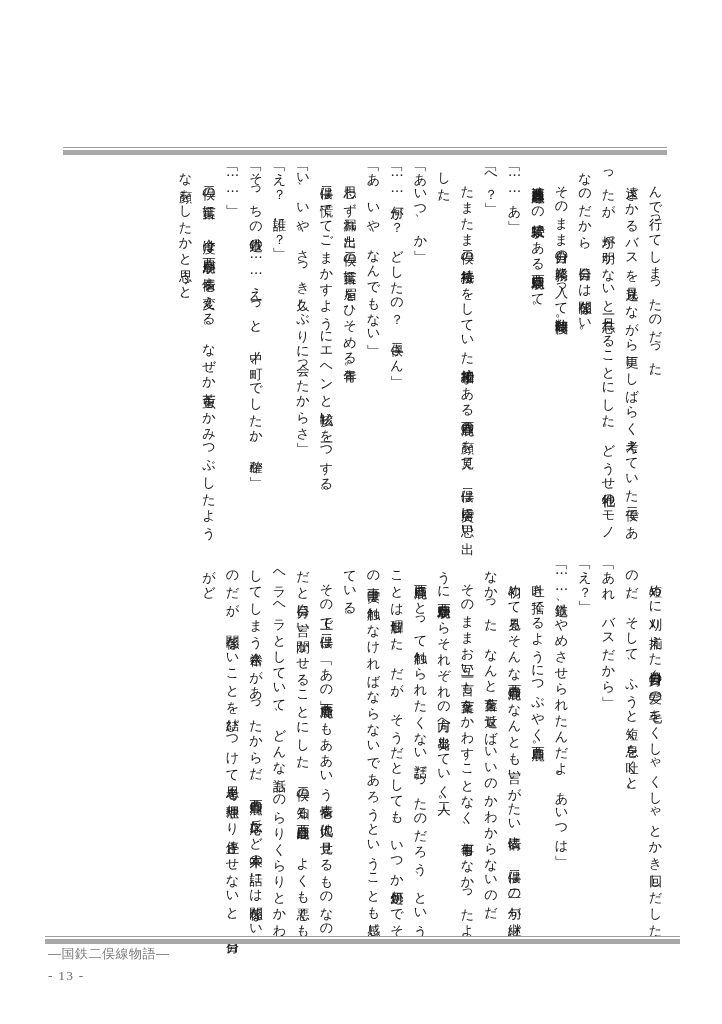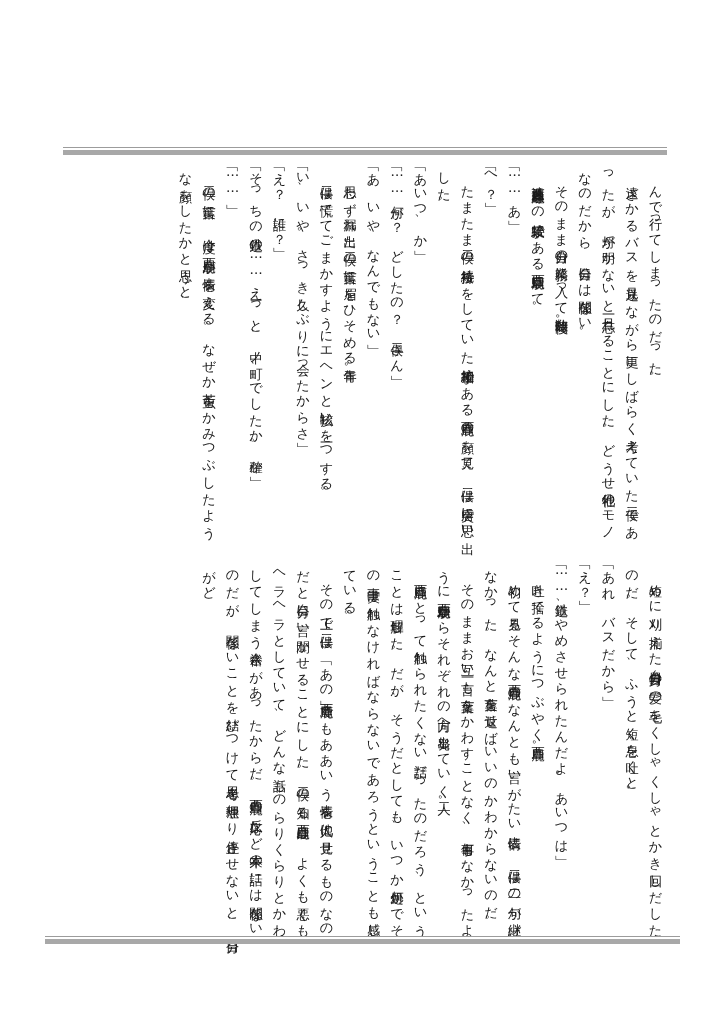--- a/index.html
+++ b/index.html
@@ -148,14 +148,18 @@
       <p class="indent">西鹿島にとって触れられたくない話だったのだろう、ということは理解した。だが、そうだとしても、いつか何処かでその事実は触れなければならないであろうということも感じている。</p>
       <p class="indent">その上で二俣は、「あの」西鹿島でもああいう表情を他人に見せるものなのだと自分に言い聞かせることにした。二俣の知る西鹿島は、よくも悪くもヘラヘラとしていて、どんな話ものらりくらりとかわしてしまう余裕さがあったからだ。西鹿島の反応など本来の話には関係ないのだが、関係ないことを結びつけて思考を無理やり停止させないと、自分がど</p>
     </div>
 
   <div class="rule" id="rule-bottom">
     <div class="hair"></div>
     <div class="gap"></div>
     <div class="thick"></div>
   </div>
 
+  <div id="footer">
+    <div id="footer-title">―国鉄二俣線物語―</div>
+    <div id="footer-pagenum">- 13 -</div>
+  </div>
 
 </div>
 
 </body></html>

